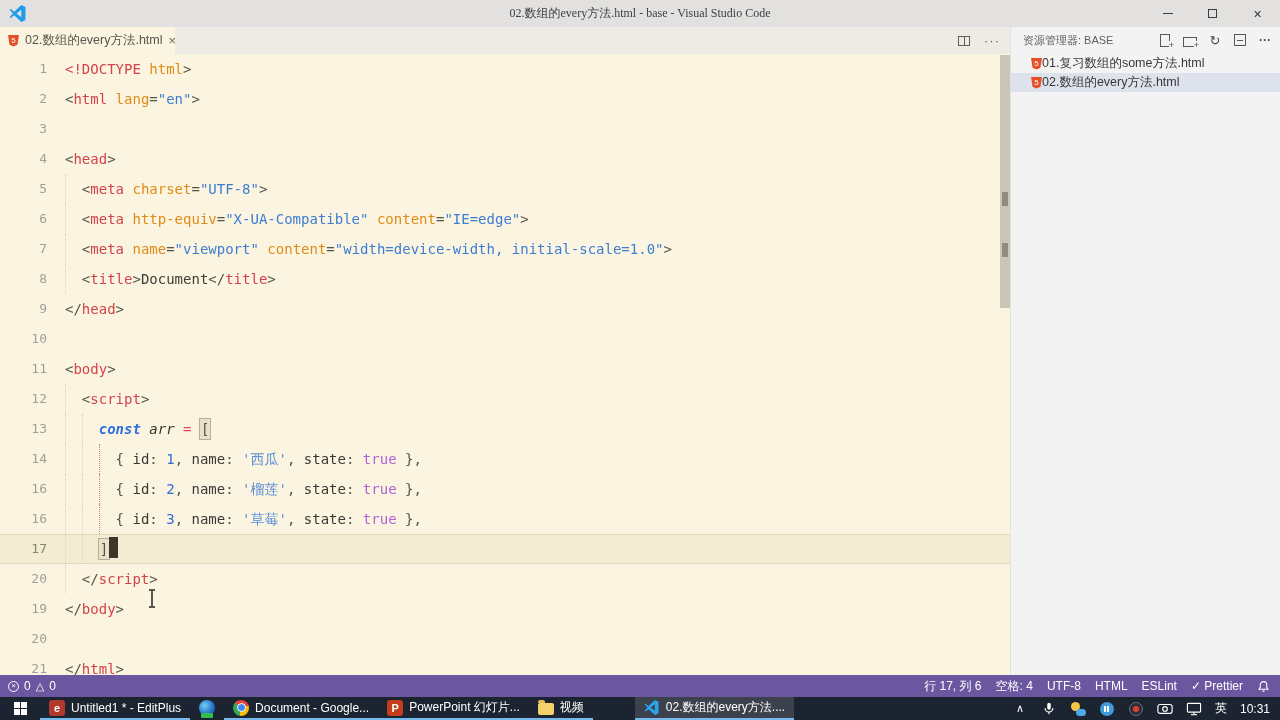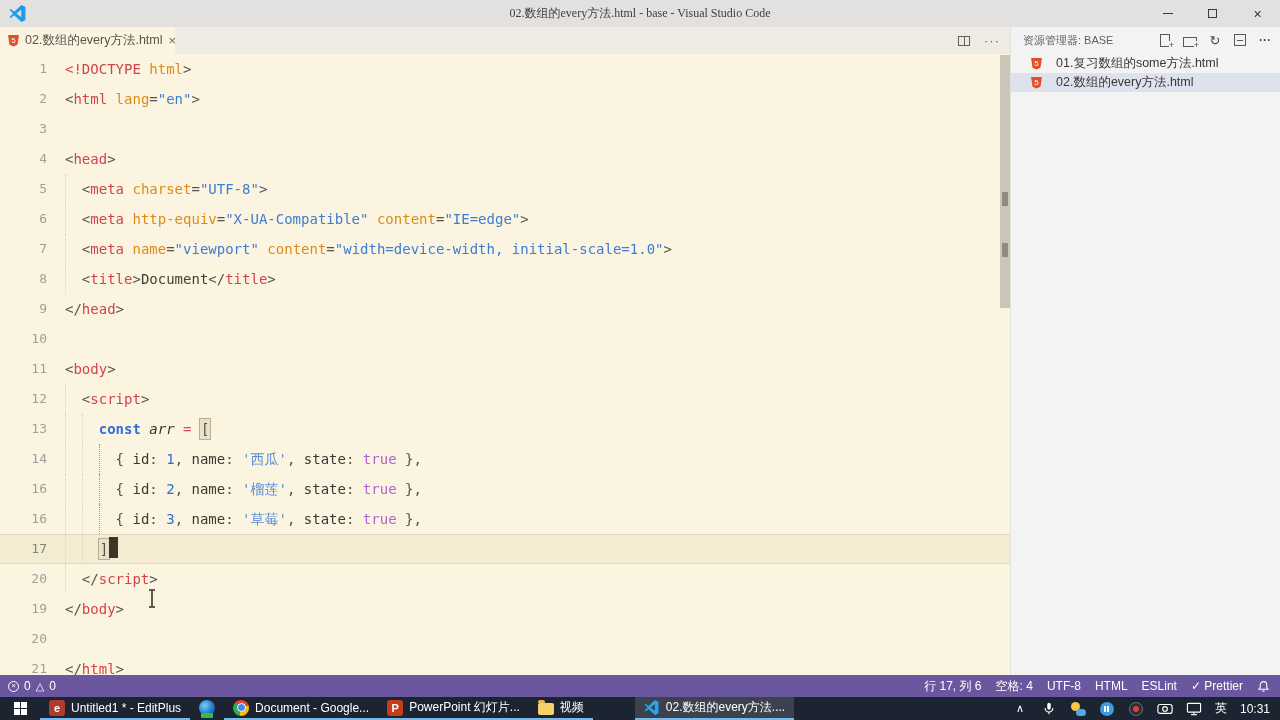--- a/index.html
+++ b/index.html
@@ -46,21 +46,21 @@
     font-size:13px; color:#9CA29A; user-select:none; }
   .code-row.current .gutter-num { color:#82876F; }
   .code-content { position:relative; flex:1; padding-left:11px; white-space:pre; color:#3F3D37; }
   .guide { position:absolute; top:0; bottom:0; border-left:1px dotted #DCD3BA; }
   .guide.active { border-left:1px dotted #C8876F; }
   .tk-pln { color:#3F3D37; } .tk-txt { color:#3F3D37; }
   .tk-pun { color:#55524A; }
   .tk-tag { color:#D2434B; }
   .tk-attr { color:#DE8C17; }
   .tk-str { color:#3D7DD2; }
-  .tk-kw { color:#2E6FDB; font-weight:bold; }
+  .tk-kw { color:#2E6FDB; font-style:italic; font-weight:bold; }
   .tk-var { color:#35332E;font-style:italic; }
   .tk-op { color:#E0475A; }
   .tk-num { color:#2E6FD6; }
   .tk-jstr { color:#5B8FD8; }
   .tk-bool { color:#B163D6; }
   .tk-key { color:#3B3935; }
   .tk-brkt { color:#55524A; background:#EAE1C9; box-shadow:0 0 0 1px #B9AF95; padding:2px 1px; }
   .cursor { display:inline-block; width:9px; height:21px; background:#3E3528; vertical-align:-4px; }
 
   .mouse-ibeam { position:absolute; left:151px; top:537px; width:2px; height:15px; background:#5a5a52; }
@@ -79,21 +79,21 @@
     width:14px; height:14px; color:#4b4b4b; font-size:12px; }
   .icon-new-file::before { content:""; width:8px; height:11px; border:1px solid #585858; display:block; }
   .icon-new-file::after { content:"+"; position:absolute; right:-2px; bottom:-3px; font-size:9px; background:#F3F3F3; line-height:1; }
   .icon-new-folder::before { content:""; width:12px; height:8px; border:1px solid #585858; display:block; margin-top:3px; }
   .icon-new-folder::after { content:"+"; position:absolute; right:-2px; bottom:-3px; font-size:9px; background:#F3F3F3; line-height:1; }
   .icon-refresh::before { content:"↻"; font-size:13px; }
   .icon-collapse-all::before { content:""; width:10px; height:10px; border:1px solid #585858; display:block; }
   .icon-collapse-all::after { content:""; position:absolute; left:4px; right:4px; top:6.5px; border-top:1px solid #585858; }
   .icon-more-actions::before { content:"···"; font-weight:bold; letter-spacing:0; }
   .file-list { margin-top:1px; }
-  .file-row { height:19px; display:flex; align-items:center; gap:14px; padding-left:20px;
+  .file-row { height:19px; display:flex; align-items:center; gap:0; padding-left:20px;
     font-size:12.5px; color:#383838; white-space:nowrap; }
   .file-row.selected { background:var(--selected-row,#DDE2ED); }
   .html-file-icon { width:11px; height:12px; flex:none; background:#E44D26; position:relative;
     clip-path:polygon(0 0,100% 0,86% 86%,50% 100%,14% 86%); }
   .html-file-icon::after { content:"5"; position:absolute; left:0; right:0; top:0; text-align:center;
     font-size:8px; line-height:11px; color:#fff; }
 
   
   .statusbar { position:absolute; left:0; top:675px; width:1280px; height:22px;
     background:var(--statusbar-bg,#6B57A0); color:#fff; font-size:12px;

